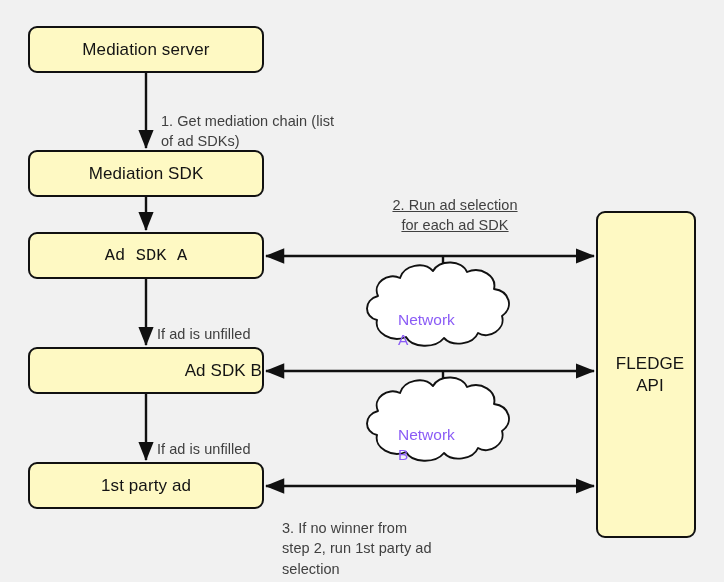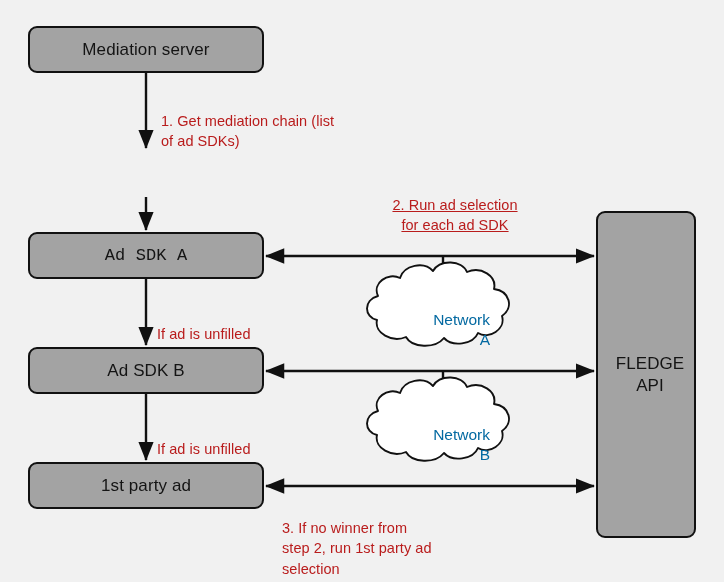--- a/index.html
+++ b/index.html
@@ -20,47 +20,47 @@
   }
   svg.layer {
     position: absolute;
     left: 0;
     top: 0;
     width: 724px;
     height: 582px;
   }
   .node-box {
     position: absolute;
-    background: #a3a3a3;
+    background: #fef9c3;
     border: 2px solid #111111;
     border-radius: 9px;
     box-sizing: border-box;
     display: flex;
     align-items: center;
     justify-content: center;
     text-align: center;
     color: #141414;
     font-size: 17px;
     line-height: 1.25;
     letter-spacing: 0.1px;
   }
   .edge-label {
     position: absolute;
-    color: #b91c1c;
+    color: #404040;
     font-size: 14.5px;
     line-height: 1.42;
     letter-spacing: 0.05px;
     white-space: pre-line;
   }
   .cloud-label {
     position: absolute;
-    color: #0369a1;
+    color: #8b5cf6;
     font-size: 15.5px;
     line-height: 1.3;
-    text-align: right;
+    text-align: left;
     white-space: pre-line;
   }
   .center-txt { text-align: center; }
 </style>
 </head>
 <body>
 
 <div id="diagram-root">
 
   <svg class="layer" viewBox="0 0 724 582">
@@ -117,26 +117,29 @@
                C 435 464, 412 463, 406 452
                C 392 458, 374 448, 377 435
                C 364 432, 363 415, 378 411 Z" fill="#ffffff" stroke="#111111" stroke-width="1.9" stroke-linejoin="round"></path>
     </g>
   </svg>
 
   <div class="node-box" style="left:28px; top:26px; width:236px; height:47px;">
     <span>Mediation server</span>
   </div>
 
+  <div class="node-box" style="left:28px; top:150px; width:236px; height:47px;">
+    <span>Mediation SDK</span>
+  </div>
 
   <div class="node-box" style="left:28px; top:232px; width:236px; height:47px;font-family:Liberation Mono, monospace;">
     <span>Ad SDK A</span>
   </div>
 
-  <div class="node-box" style="left:28px; top:347px; width:236px; height:47px;">
+  <div class="node-box" style="left:28px; top:347px; width:236px; height:47px;justify-content:flex-end;">
     <span>Ad SDK B</span>
   </div>
 
   <div class="node-box" style="left:28px; top:462px; width:236px; height:47px;">
     <span>1st party ad</span>
   </div>
 
   <div class="node-box" style="left:596px; top:211px; width:100px; height:327px;">
     <span class="center-txt" style="white-space:pre-line;margin-left:8px;">FLEDGE
 API</span>

